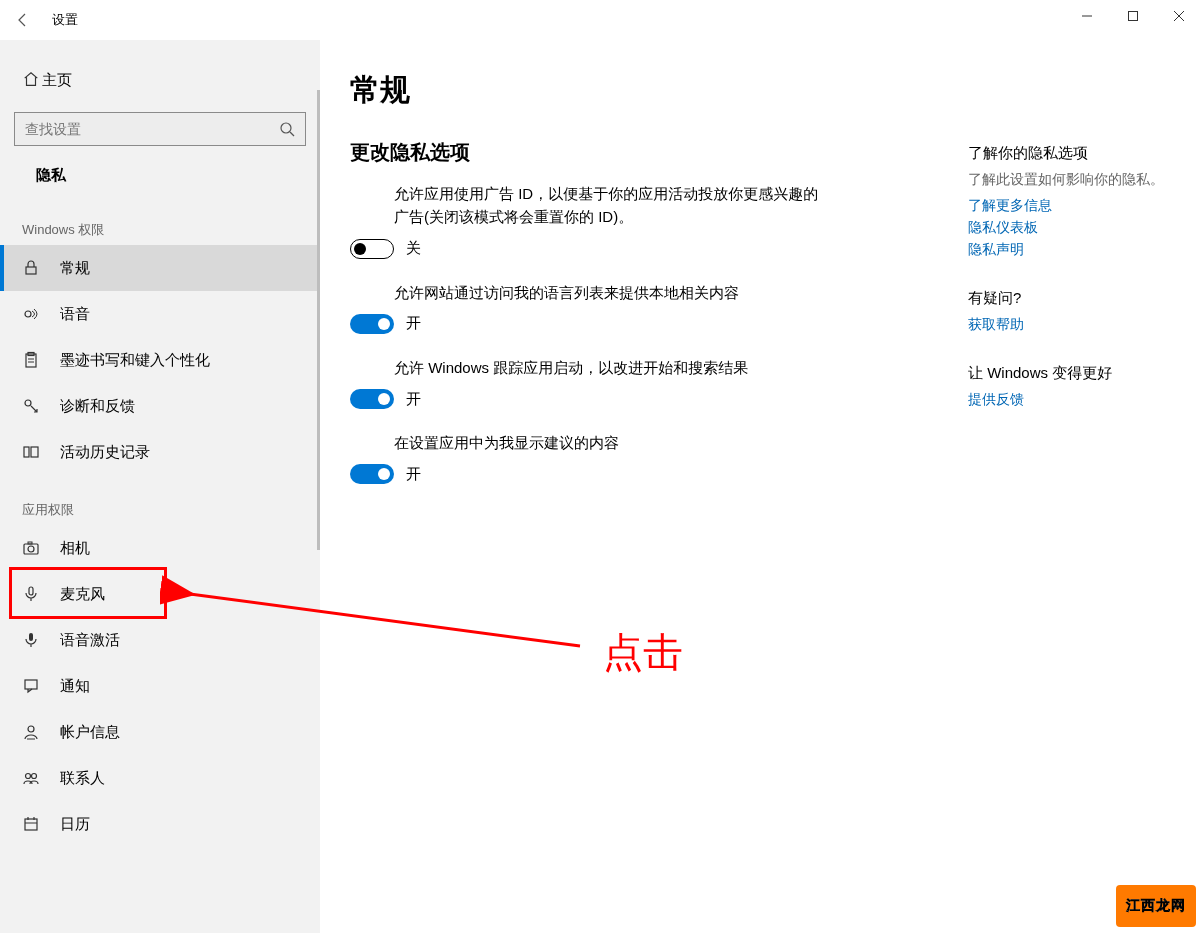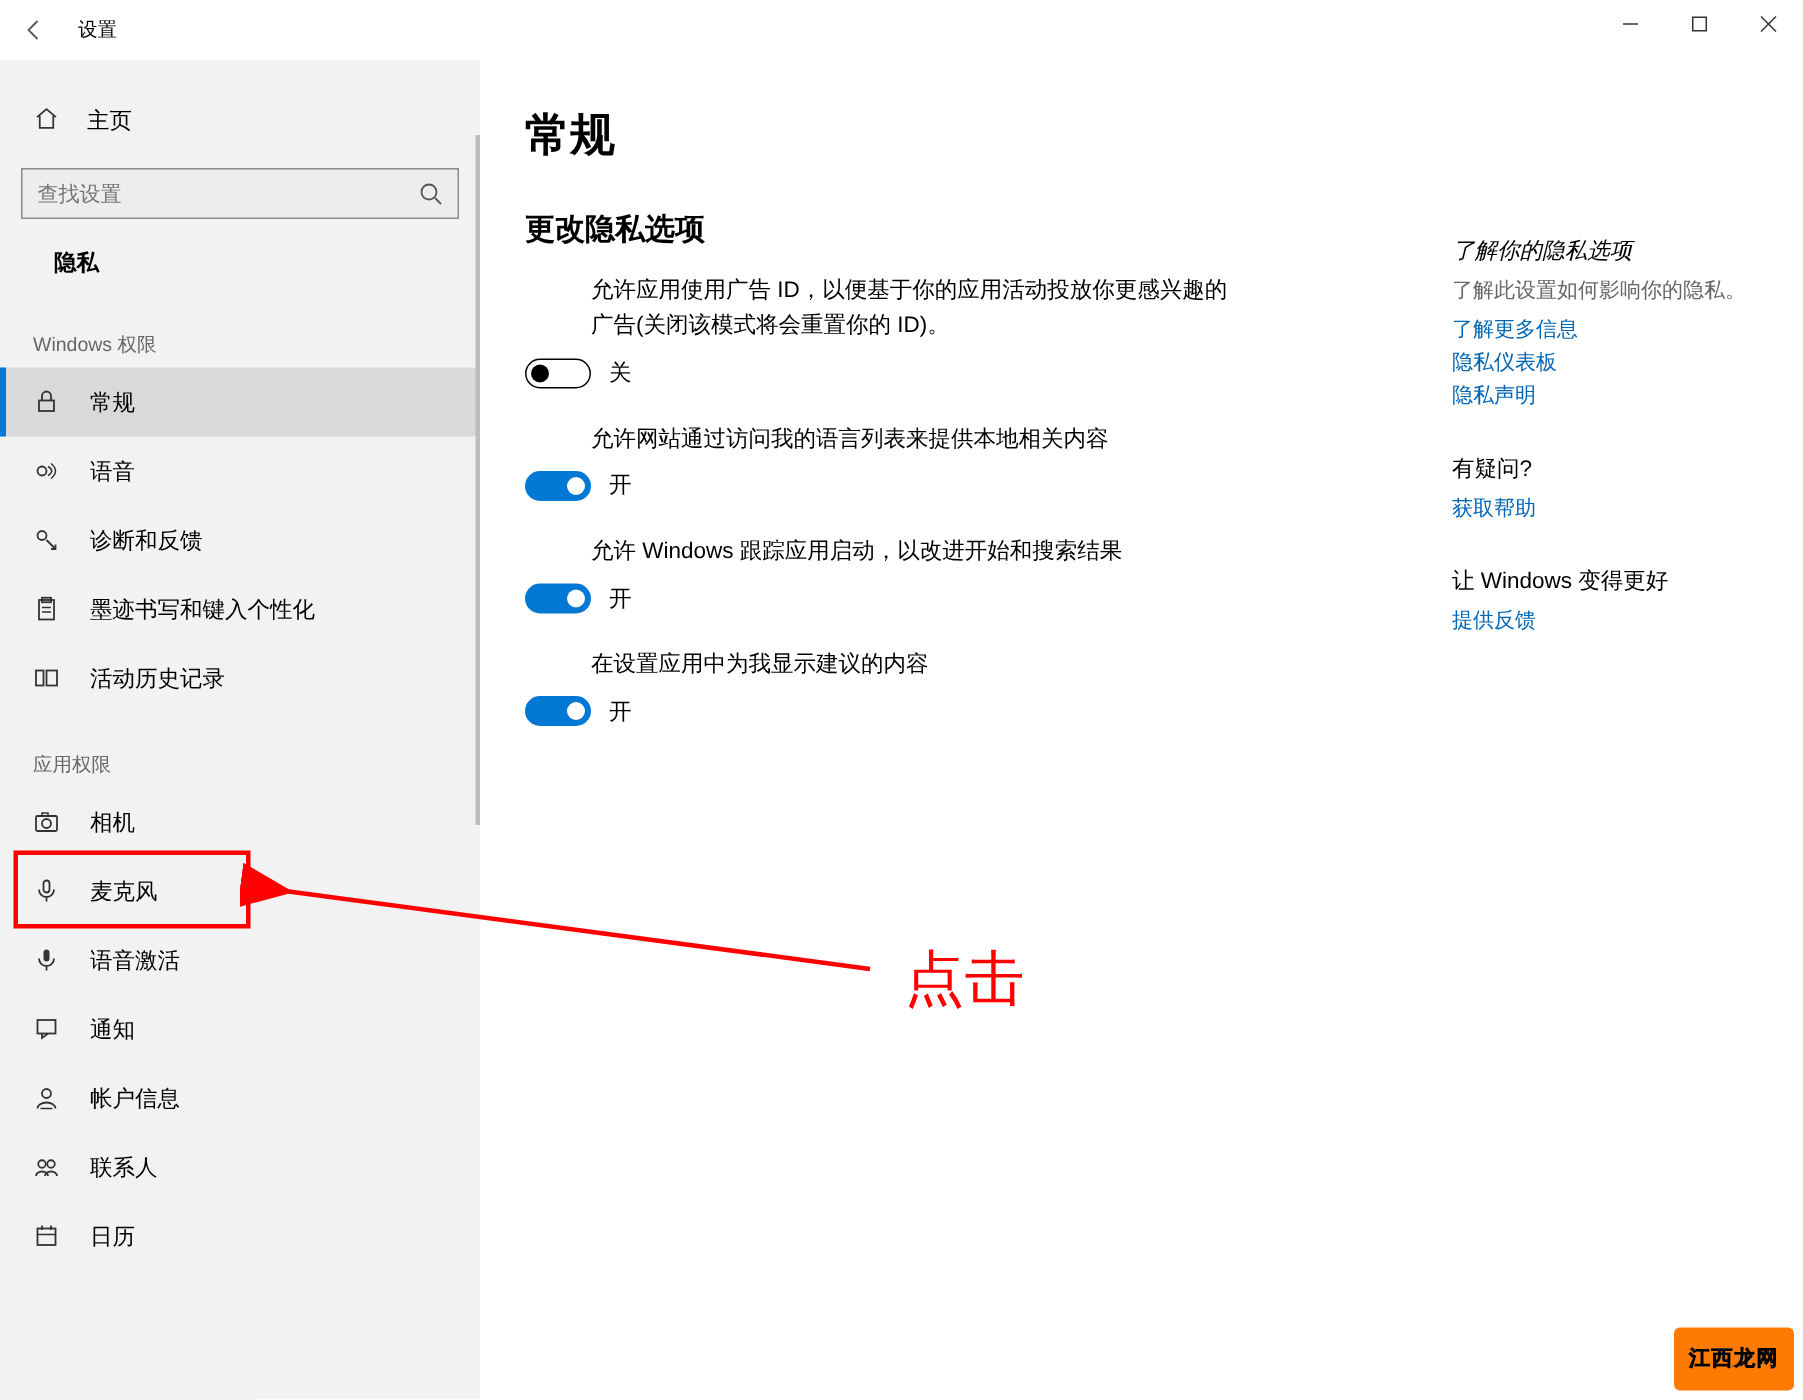--- a/index.html
+++ b/index.html
@@ -13,21 +13,21 @@
   .titlebar .title { font-size: 13px; color: #000; padding-left: 6px; }
   .titlebar .controls { position: absolute; right: 0; top: 0; display: flex; }
   .titlebar .controls .ctl { width: 46px; height: 32px; display:flex; align-items:center; justify-content:center; color:#555; }
 
   .body { display:flex; height: calc(100% - 40px); position:relative; }
 
   
   .sidebar { width: 320px; background: #f2f2f2; height:100%; position:relative; border-right: none; }
   .sidebar-inner { position:absolute; left:0; right:0; top:0; bottom:0; overflow:hidden; }
 
-  .home-row { height: 44px; display:flex; align-items:center; padding-left: 22px; gap: 16px; margin-top: 18px; }
+  .home-row { height: 44px; display:flex; align-items:center; padding-left: 22px; margin-top: 18px; }
   .home-row .icon { width: 20px; height:20px; color:#333; }
   .home-row .label { font-size: 15px; }
 
   .search-wrap { padding: 10px 14px 6px 14px; }
   .search { display:flex; align-items:center; justify-content:space-between; border:1px solid #a6a6a6; background:#fff0; height:34px; padding: 0 10px; background:#f9f9f9; }
   .sidebar .search { background:#ededed; border:1px solid #8a8a8a; }
   .search input { border:none; outline:none; background:transparent; font-size:14px; color:#666; flex:1; }
   .search .sicon { color:#555; }
 
   .section-label { font-size: 15px; font-weight: 600; padding: 14px 22px 10px 36px; }
@@ -56,21 +56,21 @@
   .toggle { width:44px; height:20px; border-radius:10px; position:relative; }
   .toggle.off { border:1px solid #000; background:#fff; }
   .toggle.off .knob { width:12px; height:12px; border-radius:50%; background:#000; position:absolute; left:3px; top:3px; }
   .toggle.on { background:#0078d4; }
   .toggle.on .knob { width:12px; height:12px; border-radius:50%; background:#fff; position:absolute; right:4px; top:4px; }
   .toggle-state { font-size:15px; }
 
   
   .rail { position:absolute; right:24px; top:100px; width:210px; font-size:15px; }
   .rail .r-heading { font-weight:400; font-size:15px; margin-top: 30px; margin-bottom:8px; }
-  .rail .r-heading.first { margin-top: 18px; font-style: italic; }
+  .rail .r-heading.first { margin-top: 4px; }
   .rail .r-sub { color:#666; font-size:14px; margin-bottom:8px; }
   .rail a { color:#0066b4; text-decoration:none; display:block; margin-bottom:4px; font-size:14px; }
 
   
   .red-box { position:absolute; left:9px; top:567px; width:158px; height:52px; border:3px solid #ff0000; pointer-events:none; }
   .arrow-svg { position:absolute; left:160px; top:568px; width:430px; height:90px; pointer-events:none; }
   .click-text { position:absolute; left:603px; top:625px; font-size:40px; color:#ff0000; pointer-events:none; }
 
   .watermark { position:absolute; right:6px; bottom:6px; background:#ff7a00; color:#fff; font-size:14px; font-weight:bold; padding:12px 10px; border-radius:4px; letter-spacing:1px; -webkit-text-stroke: 0.5px #000; }
 
@@ -151,36 +151,36 @@
               <svg width="18" height="18" viewBox="0 0 18 18">
                 <circle cx="6" cy="9" r="3" stroke="#333" stroke-width="1.2" fill="none"></circle>
                 <path d="M10 6 Q15 9 10 12 M12 4 Q18 9 12 14" stroke="#333" stroke-width="1" fill="none"></path>
               </svg>
             </span>
           <span class="label">语音</span>
         </div>
         <div class="nav-item">
           <span class="icon">
               <svg width="18" height="18" viewBox="0 0 18 18">
-                <circle cx="6" cy="6" r="3" stroke="#333" stroke-width="1.2" fill="none"></circle>
-                <path d="M9 9 L15 15 M12 15 H15 V12" stroke="#333" stroke-width="1.2" fill="none"></path>
-              </svg>
-            </span>
-          <span class="label">诊断和反馈</span>
-        </div>
-        <div class="nav-item">
-          <span class="icon">
-              <svg width="18" height="18" viewBox="0 0 18 18">
                 <rect x="4" y="3" width="10" height="13" stroke="#333" stroke-width="1.2" fill="none"></rect>
                 <rect x="6" y="1.5" width="6" height="3" stroke="#333" stroke-width="1.2" fill="none"></rect>
                 <line x1="6" y1="8" x2="12" y2="8" stroke="#333"></line>
                 <line x1="6" y1="11" x2="12" y2="11" stroke="#333"></line>
               </svg>
             </span>
           <span class="label">墨迹书写和键入个性化</span>
+        </div>
+        <div class="nav-item">
+          <span class="icon">
+              <svg width="18" height="18" viewBox="0 0 18 18">
+                <circle cx="6" cy="6" r="3" stroke="#333" stroke-width="1.2" fill="none"></circle>
+                <path d="M9 9 L15 15 M12 15 H15 V12" stroke="#333" stroke-width="1.2" fill="none"></path>
+              </svg>
+            </span>
+          <span class="label">诊断和反馈</span>
         </div>
         <div class="nav-item">
           <span class="icon">
               <svg width="18" height="18" viewBox="0 0 18 18">
                 <rect x="2" y="4" width="5" height="10" stroke="#333" stroke-width="1.2" fill="none"></rect>
                 <rect x="9" y="4" width="7" height="10" stroke="#333" stroke-width="1.2" fill="none"></rect>
               </svg>
             </span>
           <span class="label">活动历史记录</span>
         </div>

